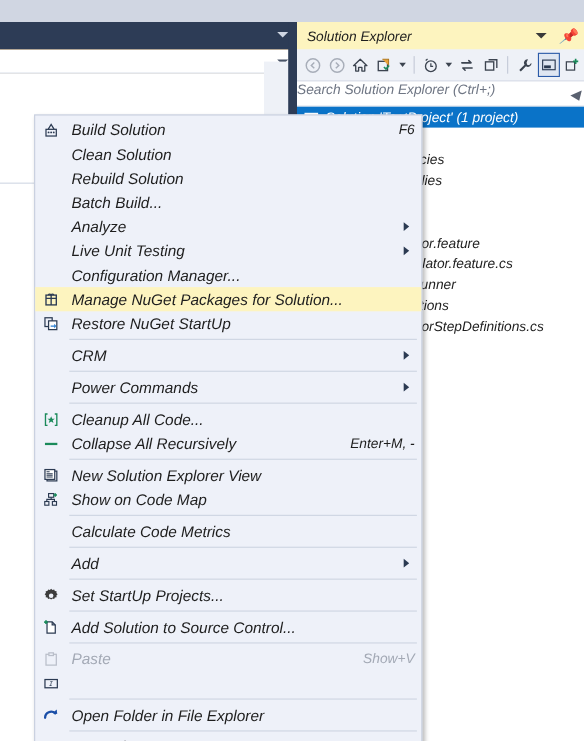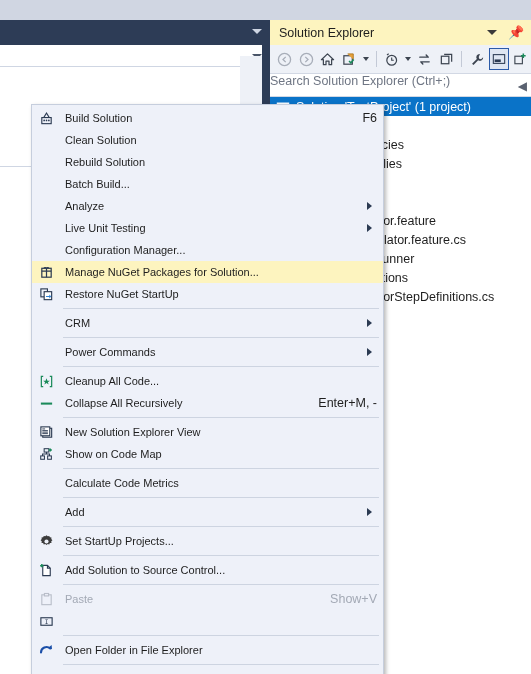--- a/index.html
+++ b/index.html
@@ -2,21 +2,21 @@
 <html><head>
 <meta charset="utf-8">
 <style>
   * { box-sizing: border-box; margin: 0; padding: 0; }
   html, body {
     width: 531px; height: 674px;
     overflow: hidden;
     font-family: "Liberation Sans", sans-serif;
     background: #ffffff;
   }
-  #root { position: relative; width: 466px; height: 674px; background: #a16207; }
+  #root { position: relative; width: 466px; height: 674px; background: #a16207; font-style: italic; }
 
   
   .vs-topstrip { position:absolute; left:0; top:0; width:531px; height:20px; background:#d0d6e2; }
   .vs-darkbar  { position:absolute; left:0; top:20px; width:270px; height:25px; background:#2d3c56; }
   .vs-darkbar-caret { position:absolute; right:8px; top:9px; width:0;height:0;
         border-left:5px solid transparent;border-right:5px solid transparent;border-top:5px solid #cfd6e3; }
   .vs-navbar   { position:absolute; left:0; top:45px; width:270px; height:22px;
         background:#ffffff; border-bottom:1px solid #cfd6e3; }
   .vs-navbar-caret { position:absolute; right:8px; top:9px; width:0;height:0;
         border-left:5px solid transparent;border-right:5px solid transparent;border-top:5px solid #4a5568; }
@@ -79,21 +79,21 @@
     background:#eef1f9; border:1px solid #c6cedd;
     box-shadow: 2px 2px 4px rgba(0,0,0,0.28);
     z-index: 50;
     padding: 2px 0;
   }
   .menu-gutter { position:absolute; left:1px; top:1px; width:28px; bottom:1px; background:#eef1f9; }
   .mi { position:relative; height:22px; display:flex; align-items:center; cursor:default; z-index:2; }
   .mi.hl { background:#fdf4bf; }
   .mi-ico { width:28px; height:22px; display:flex; align-items:center; justify-content:center;
         flex:0 0 28px; color:#2b3a52; }
-  .mi-label { flex:1; font-size:11px; color:#1e1e1e; padding-left:5px; }
+  .mi-label { flex:1; font-size:14px; color:#1e1e1e; padding-left:5px; }
   .mi-label.disabled { color:#a3a9b5; }
   .mi-short { font-size:12.5px; color:#1e1e1e; padding-right:6px; }
   .mi-short.disabled { color:#a3a9b5; }
   .mi-arrow { position:absolute; right:11px; top:50%; transform:translateY(-50%);
         width:0;height:0;border-top:4px solid transparent;border-bottom:4px solid transparent;
         border-left:5px solid #2b3a52; }
   .mi-sep { position:relative; height:1px; margin:3px 0 3px 31px; margin-right:4px;
         background:#cdd4e1; z-index:2; }
 
   svg { display:block; }

